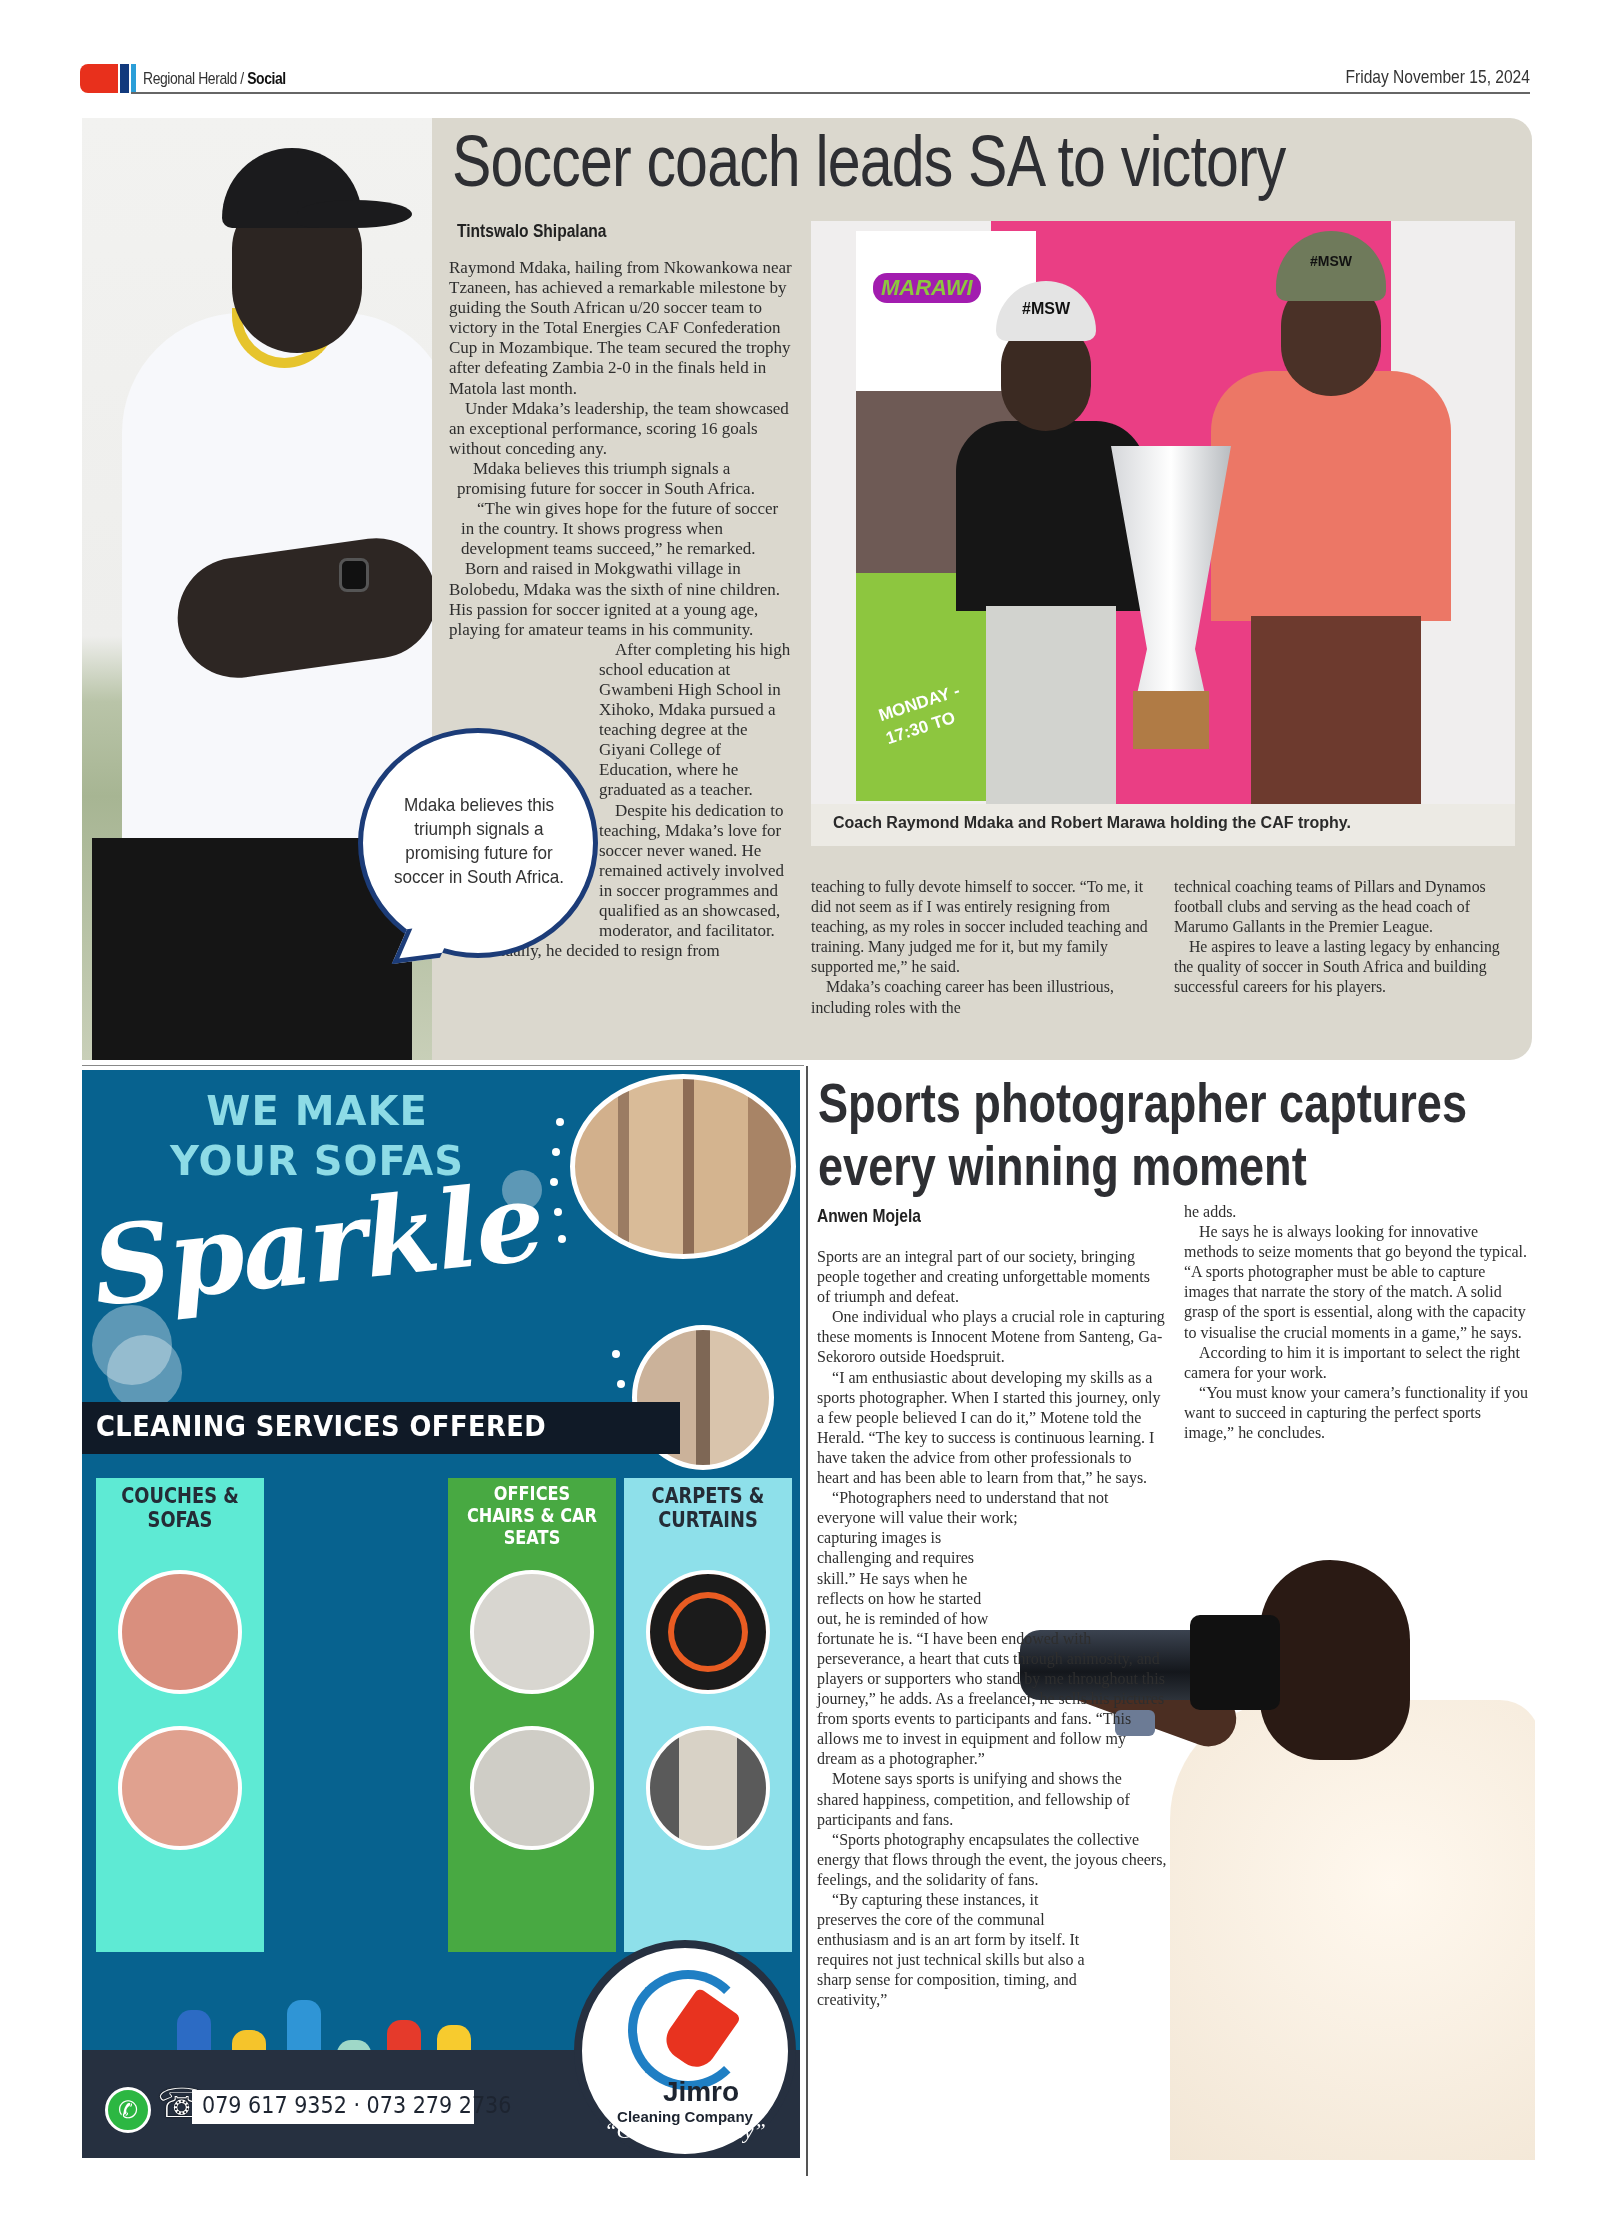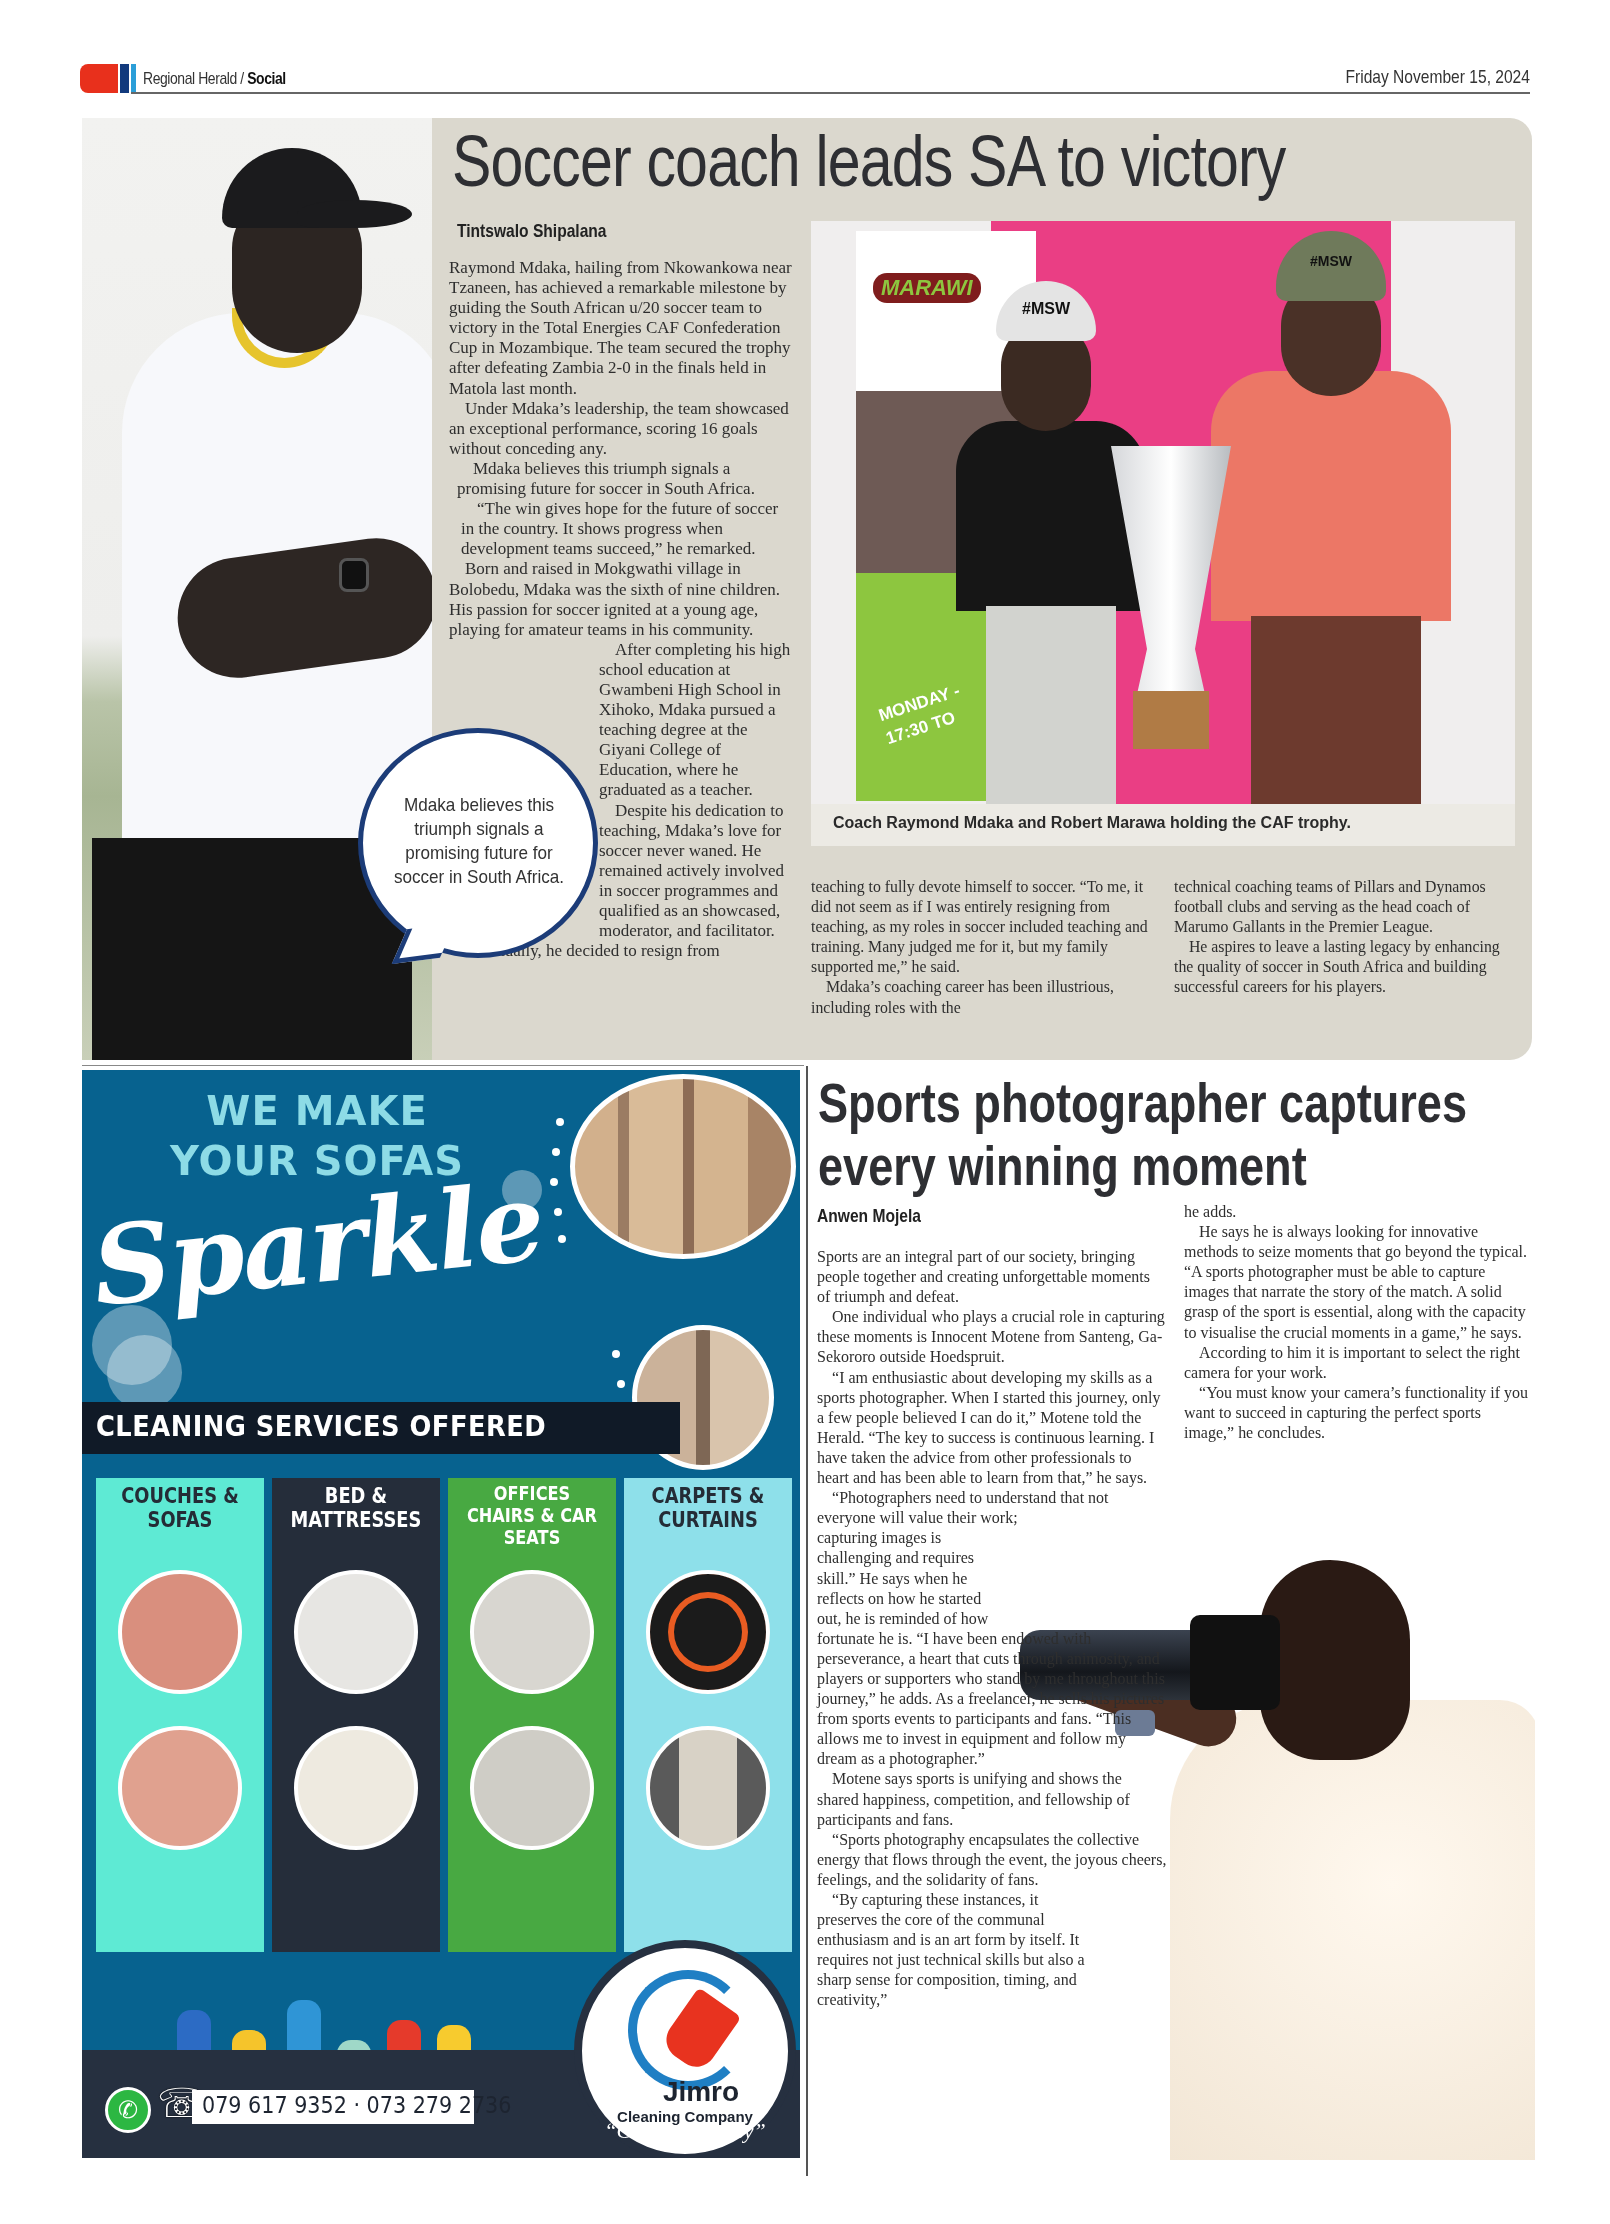--- a/index.html
+++ b/index.html
@@ -38,21 +38,21 @@
 
   .s1-col1 { position: absolute; left: 449px; top: 258px; width: 344px; }
 
   .pullquote { position: absolute; left: 358px; top: 728px; width: 240px; height: 230px; background: #fff; border: 5px solid #1c3c78; border-radius: 50%; }
   .pullquote::after { content: ""; position: absolute; left: 38px; bottom: -8px; width: 40px; height: 30px; background: #fff; border-left: 5px solid #1c3c78; border-bottom: 5px solid #1c3c78; transform: skewX(-30deg) rotate(-8deg); }
   .pullquote-text { position: absolute; left: 12px; top: 60px; width: 208px; text-align: center; font-family: "Liberation Sans", sans-serif; font-size: 19px; line-height: 24px; color: #333; transform: scaleX(0.9); }
 
   .photo2 { position: absolute; left: 811px; top: 221px; width: 704px; height: 583px; overflow: hidden; background: #f0eeee; }
   .photo2 .pink { position: absolute; left: 180px; top: 0; width: 400px; height: 583px; background: #ea3e84; }
   .photo2 .banner { position: absolute; left: 45px; top: 10px; width: 180px; height: 570px; background: linear-gradient(180deg, #fff 0 28%, #6e5a55 28% 60%, #8dc63f 60% 100%); }
-  .photo2 .marawi { position: absolute; left: 62px; top: 52px; padding: 2px 8px; background: #7f1d1d; color: #8dc63f; font-family: "Liberation Sans", sans-serif; font-weight: bold; font-style: italic; font-size: 22px; border-radius: 14px; }
+  .photo2 .marawi { position: absolute; left: 62px; top: 52px; padding: 2px 8px; background: #a21caf; color: #8dc63f; font-family: "Liberation Sans", sans-serif; font-weight: bold; font-style: italic; font-size: 22px; border-radius: 14px; }
   .photo2 .monday { position: absolute; left: 70px; top: 470px; color: #fff; font-family: "Liberation Sans", sans-serif; font-weight: bold; font-size: 17px; transform: rotate(-18deg); line-height: 24px; }
   .photo2 .man1 { position: absolute; left: 145px; top: 60px; width: 190px; height: 523px; }
   .photo2 .man1 .cap { position: absolute; left: 40px; top: 0; width: 100px; height: 60px; background: #e4e4e4; border-radius: 50px 50px 10px 10px; color: #111; font-family: "Liberation Sans", sans-serif; font-weight: bold; font-size: 16px; text-align: center; line-height: 56px; }
   .photo2 .man1 .face { position: absolute; left: 45px; top: 40px; width: 90px; height: 110px; background: #3b2a22; border-radius: 45px; }
   .photo2 .man1 .shirt { position: absolute; left: 0; top: 140px; width: 190px; height: 190px; background: #161616; border-radius: 50px 50px 0 0; }
   .photo2 .man1 .jeans { position: absolute; left: 30px; top: 325px; width: 130px; height: 200px; background: #d2d3cf; }
   .photo2 .man2 { position: absolute; left: 400px; top: 10px; width: 240px; height: 573px; }
   .photo2 .man2 .cap { position: absolute; left: 65px; top: 0; width: 110px; height: 70px; background: #6f7a5b; border-radius: 55px 55px 10px 10px; color: #111; font-family: "Liberation Sans", sans-serif; font-weight: bold; font-size: 14px; text-align: center; line-height: 60px; }
   .photo2 .man2 .face { position: absolute; left: 70px; top: 45px; width: 100px; height: 120px; background: #4a3127; border-radius: 50px; }
   .photo2 .man2 .shirt { position: absolute; left: 0; top: 140px; width: 240px; height: 250px; background: #ec7766; border-radius: 60px 60px 0 0; }
@@ -226,25 +226,20 @@
 
   <div class="ad-banner">
     <div class="ad-banner-text">CLEANING SERVICES OFFERED</div>
   </div>
 
   <div class="svc c1">
     <div class="svc-label">COUCHES &amp; SOFAS</div>
     <div class="svc-photo" style="top:92px;background:#d98f7e"></div>
     <div class="svc-photo" style="top:248px;background:#e0a18f"></div>
   </div>
-  <div class="svc c2">
-    <div class="svc-label">BED &amp; MATTRESSES</div>
-    <div class="svc-photo" style="top:92px;background:#e7e6e3"></div>
-    <div class="svc-photo" style="top:248px;background:#eeeae0"></div>
-  </div>
   <div class="svc c3">
     <div class="svc-label">OFFICES CHAIRS &amp; CAR SEATS</div>
     <div class="svc-photo" style="top:92px;background:#d8d6d0"></div>
     <div class="svc-photo" style="top:248px;background:#cfcdc6"></div>
   </div>
   <div class="svc c4">
     <div class="svc-label">CARPETS &amp; CURTAINS</div>
     <div class="svc-photo" style="top:92px;background:#1b1b1b;box-shadow:inset 0 0 0 18px #1b1b1b, inset 0 0 0 24px #e95c22"></div>
     <div class="svc-photo" style="top:248px;background:linear-gradient(90deg,#5a5a5a 0 25%,#d8d2c6 25% 75%,#5a5a5a 75%)"></div>
   </div>

